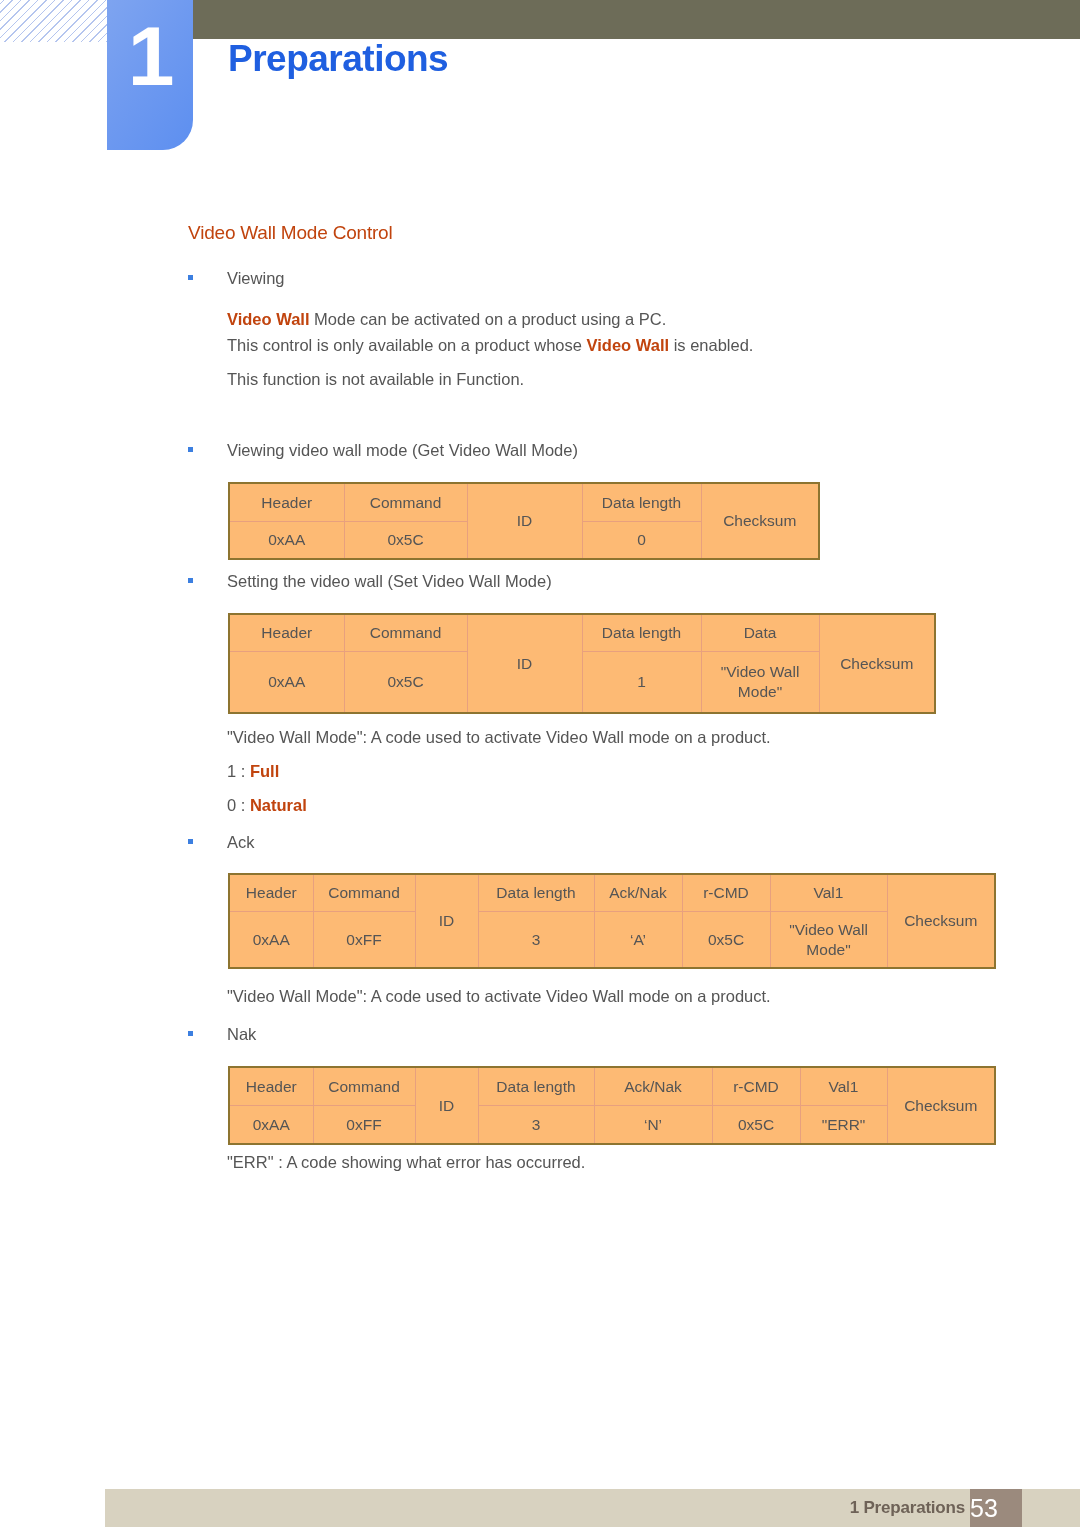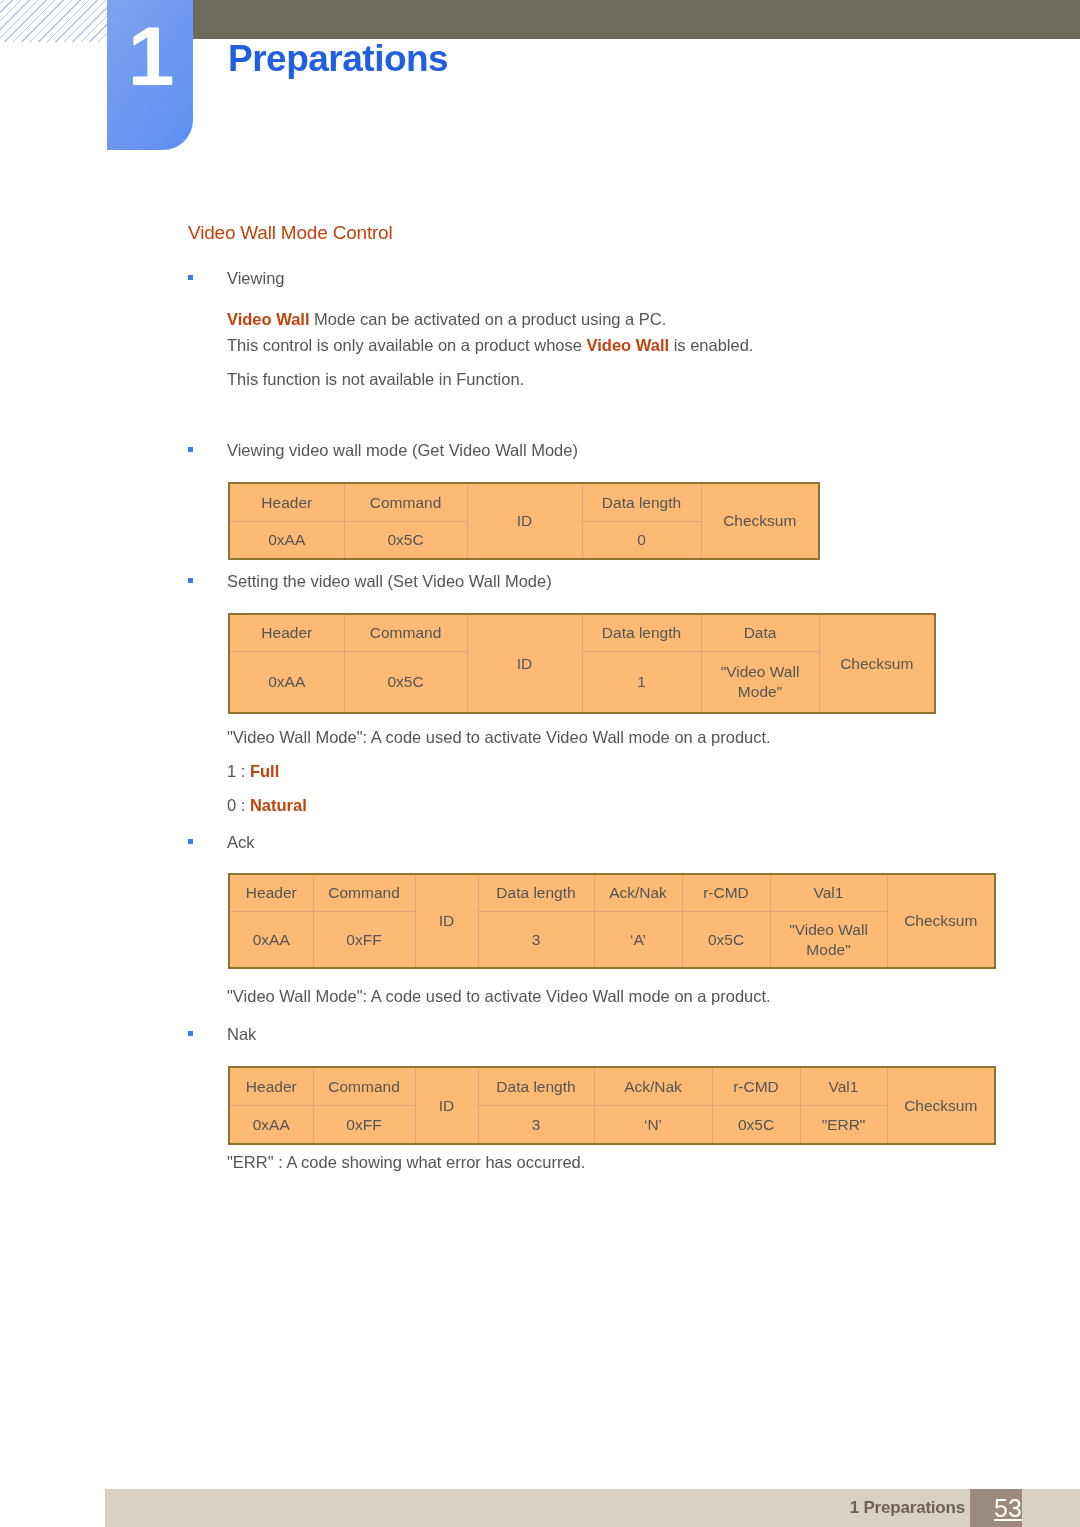--- a/index.html
+++ b/index.html
@@ -156,25 +156,24 @@
     position: absolute;
     left: 970px; top: 1489px;
     width: 52px; height: 38px;
     background: #9b8a7d;
   }
   .footer-pagenum {
     position: absolute;
     left: 970px; top: 1489px;
     width: 76px; height: 38px;
     line-height: 38px;
-    text-align: center;
+    text-align: left;
     font-size: 25px;
     color: #ffffff;
     font-weight: 400;
-    text-decoration: underline;
   }
 </style>
 </head>
 <body>
 
 <div class="banner">
   <div class="hatch"></div>
   <div class="olive-bar"></div>
   <div class="chapter-badge">
     <div class="chapter-num">1</div>

